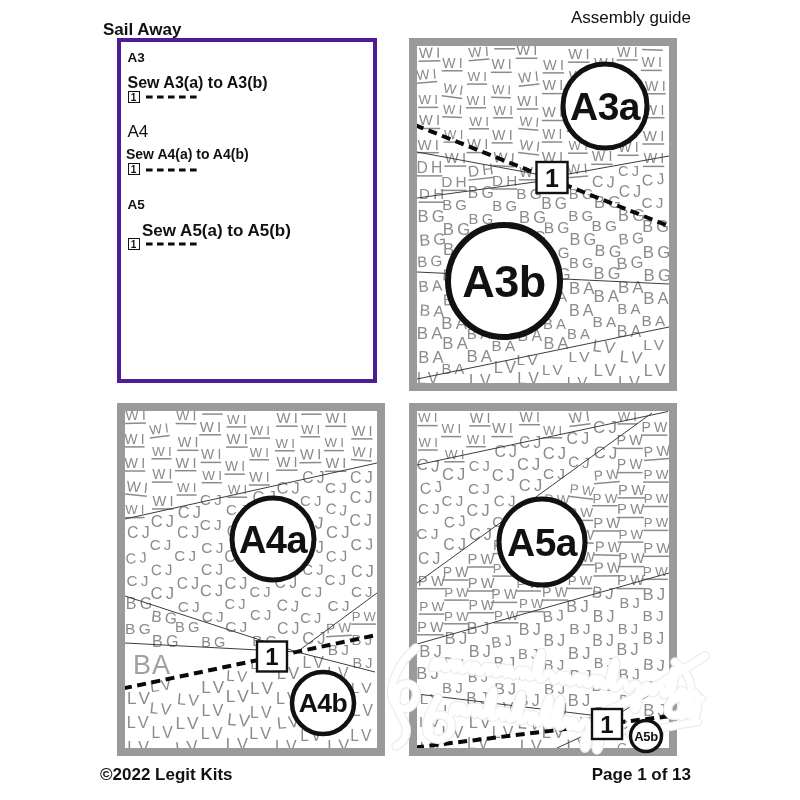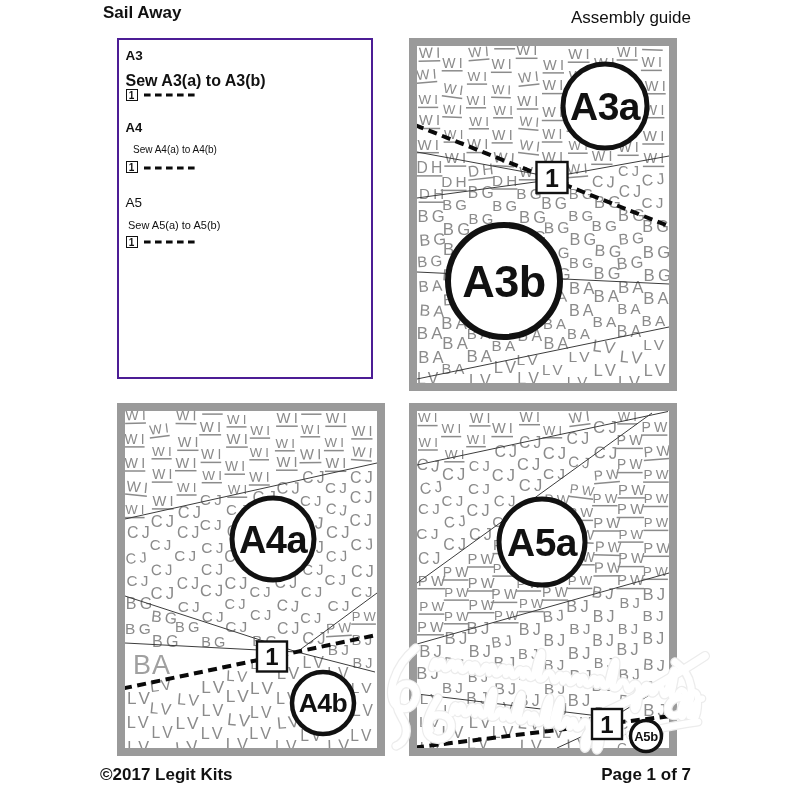--- a/index.html
+++ b/index.html
@@ -2,47 +2,47 @@
 <html><head>
 <meta charset="utf-8">
 <style>
 * { margin:0; padding:0; box-sizing:content-box; }
 body { width:800px; height:800px; position:relative; background:#fff;
        font-family:"Liberation Sans", sans-serif; overflow:hidden; }
 </style>
 </head>
 <body>
 
-<div style="position:absolute;left:103px;top:3px;font-size:17px;font-weight:bold;color:#111">Sail Away</div>
+<div style="position:absolute;left:103px;top:20px;font-size:17px;font-weight:bold;color:#111">Sail Away</div>
 
 <div style="position:absolute;left:391px;top:7.5px;width:300px;text-align:right;font-size:17px;font-weight:normal;color:#111">Assembly guide</div>
 
-<div style="position:absolute;left:117px;top:38px;width:252px;height:337px;border:2px solid #4c1d95;background:#fff">
+<div style="position:absolute;left:117px;top:38px;width:252px;height:337px;border:4px solid #4c1d95;background:#fff">
 
 <div style="position:absolute;left:6.5px;top:7.5px;font-size:13.5px;font-weight:bold;color:#111">A3</div>
 
 <div style="position:absolute;left:6.5px;top:31.5px;font-size:16px;font-weight:bold;color:#111">Sew A3(a) to A3(b)</div>
 
 <div style="position:absolute;left:6.5px;top:48.5px;width:10px;height:10px;border:1.5px solid #111;text-align:center;font-size:10px;font-weight:bold;line-height:11px;color:#111">1</div>
 <svg width="60" height="6" style="position:absolute;left:24px;top:52.0px">
       <line x1="1" y1="3" x2="53" y2="3" stroke="#0a0a0a" stroke-width="3" stroke-dasharray="6.6 4.4"></line>
     </svg>
 
-<div style="position:absolute;left:6.5px;top:80.0px;font-size:13px;font-weight:bold;color:#111">A4</div>
-
-<div style="position:absolute;left:14px;top:104.0px;font-size:10px;font-weight:normal;color:#111">Sew A4(a) to A4(b)</div>
+<div style="position:absolute;left:6.5px;top:80.0px;font-size:17px;font-weight:normal;color:#111">A4</div>
+
+<div style="position:absolute;left:5px;top:104.0px;font-size:14px;font-weight:bold;color:#111">Sew A4(a) to A4(b)</div>
 
 <div style="position:absolute;left:6.5px;top:121.0px;width:10px;height:10px;border:1.5px solid #111;text-align:center;font-size:10px;font-weight:bold;line-height:11px;color:#111">1</div>
 <svg width="60" height="6" style="position:absolute;left:24px;top:124.5px">
       <line x1="1" y1="3" x2="53" y2="3" stroke="#0a0a0a" stroke-width="3" stroke-dasharray="6.6 4.4"></line>
     </svg>
 
-<div style="position:absolute;left:6.5px;top:154.8px;font-size:13.5px;font-weight:normal;color:#111">A5</div>
-
-<div style="position:absolute;left:9px;top:178.8px;font-size:11px;font-weight:normal;color:#111">Sew A5(a) to A5(b)</div>
+<div style="position:absolute;left:6.5px;top:154.8px;font-size:13.5px;font-weight:bold;color:#111">A5</div>
+
+<div style="position:absolute;left:21px;top:178.8px;font-size:17px;font-weight:bold;color:#111">Sew A5(a) to A5(b)</div>
 
 <div style="position:absolute;left:6.5px;top:195.8px;width:10px;height:10px;border:1.5px solid #111;text-align:center;font-size:10px;font-weight:bold;line-height:11px;color:#111">1</div>
 <svg width="60" height="6" style="position:absolute;left:24px;top:199.3px">
       <line x1="1" y1="3" x2="53" y2="3" stroke="#0a0a0a" stroke-width="3" stroke-dasharray="6.6 4.4"></line>
     </svg>
 </div>
 
 <div style="position:absolute;left:409px;top:38px;width:252px;height:337px;border:8px solid #9a9a9a;background:#fff">
 <svg width="252" height="337" viewBox="0 0 252 337" style="position:absolute;left:0;top:0" font-family="'Liberation Sans',sans-serif">
 
@@ -746,15 +746,15 @@
       <rect x="212" y="159" width="30" height="30" fill="#fff" stroke="#111" stroke-width="2.4"></rect>
       <text x="227" y="182.5" text-anchor="middle" font-size="24" font-weight="bold" fill="#111">1</text>
     </g>
 
 <g>
       <circle cx="266" cy="186" r="15.5" fill="#fff" stroke="#111" stroke-width="3.4"></circle>
       <text x="266" y="190.5" text-anchor="middle" font-size="13" font-weight="bold" fill="#111" letter-spacing="-0.3">A5b</text>
     </g>
 </svg>
 
-<div style="position:absolute;left:100px;top:765px;font-size:17px;font-weight:bold;color:#111">©2017 Legit Kits</div>
-
-<div style="position:absolute;left:391px;top:765px;width:300px;text-align:right;font-size:17px;font-weight:bold;color:#111">Page 1 of 7</div>
+<div style="position:absolute;left:100px;top:765px;font-size:17px;font-weight:bold;color:#111">©2022 Legit Kits</div>
+
+<div style="position:absolute;left:391px;top:765px;width:300px;text-align:right;font-size:17px;font-weight:bold;color:#111">Page 1 of 13</div>
 
 </body></html>

